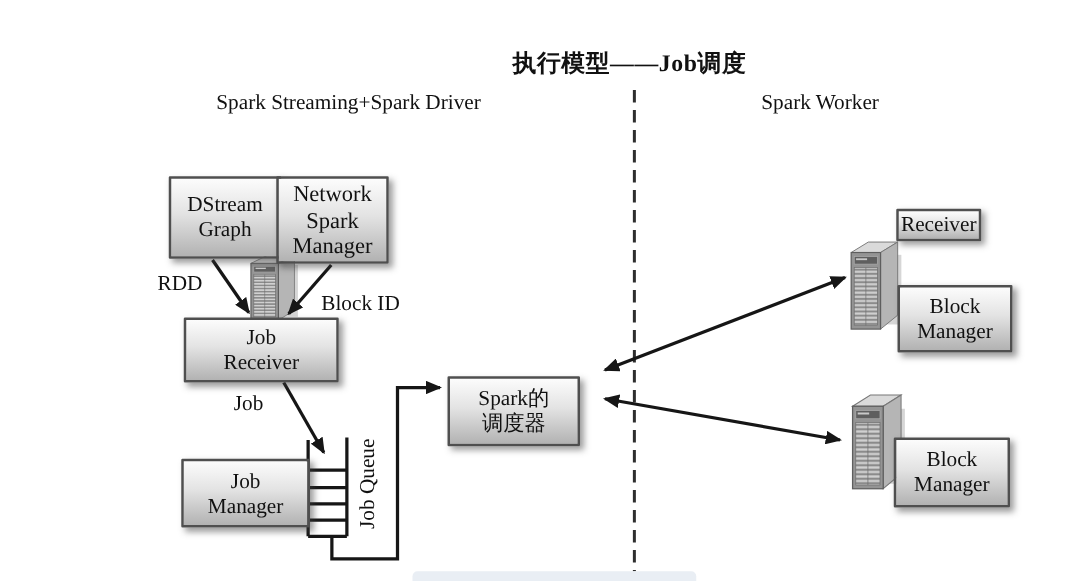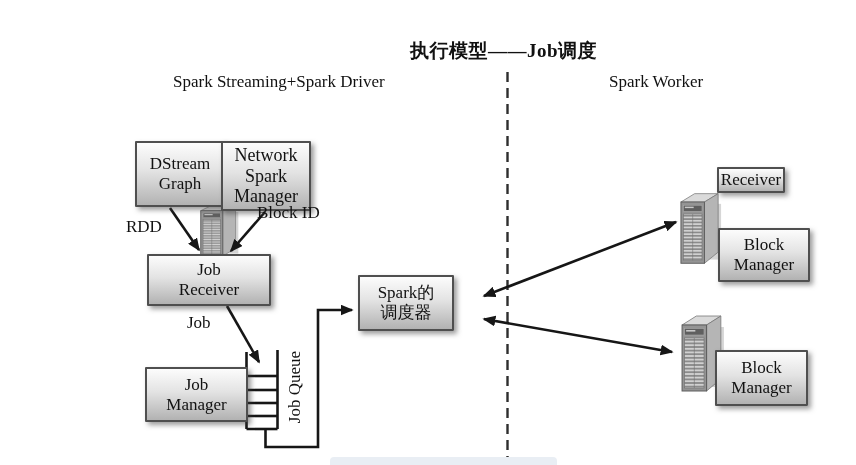--- a/index.html
+++ b/index.html
@@ -99,39 +99,39 @@
   <div class="box" style="left:147px;top:254px;width:124px;height:52px;">
     <span>Job</span>
     <span>Receiver</span>
   </div>
 
   <div class="box" style="left:145px;top:367px;width:103px;height:55px;">
     <span>Job</span>
     <span>Manager</span>
   </div>
 
-  <div class="box" style="left:358px;top:275px;width:96px;height:56px;">
+  <div class="box" style="left:358px;top:301px;width:106px;height:56px;">
     <span>Spark的</span>
     <span>调度器</span>
   </div>
 
   <div class="box" style="left:717px;top:167px;width:68px;height:26px;">
     <span>Receiver</span>
   </div>
 
   <div class="box" style="left:718px;top:228px;width:92px;height:54px;">
     <span>Block</span>
     <span>Manager</span>
   </div>
 
   <div class="box" style="left:715px;top:350px;width:93px;height:56px;">
     <span>Block</span>
     <span>Manager</span>
   </div>
 
   <div class="txt lbl" style="left:126px;top:217px;">RDD</div>
-  <div class="txt lbl" style="left:257px;top:203px;">Block ID</div>
+  <div class="txt lbl" style="left:257px;top:233px;">Block ID</div>
   <div class="txt lbl" style="left:187px;top:313px;">Job</div>
   <div class="txt lbl rot" style="left:247px;top:377px;">Job Queue</div>
 
   <div id="bottom-bar"></div>
 
 </div>
 
 </body></html>

